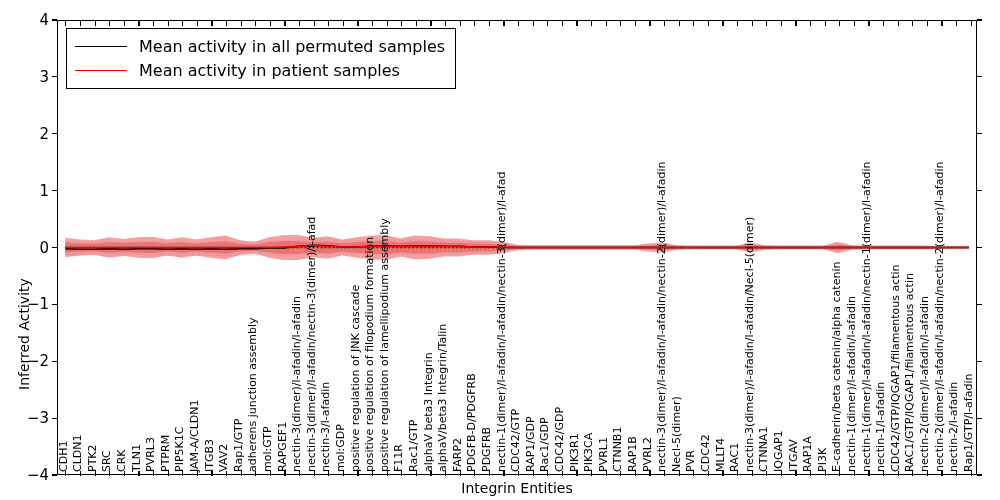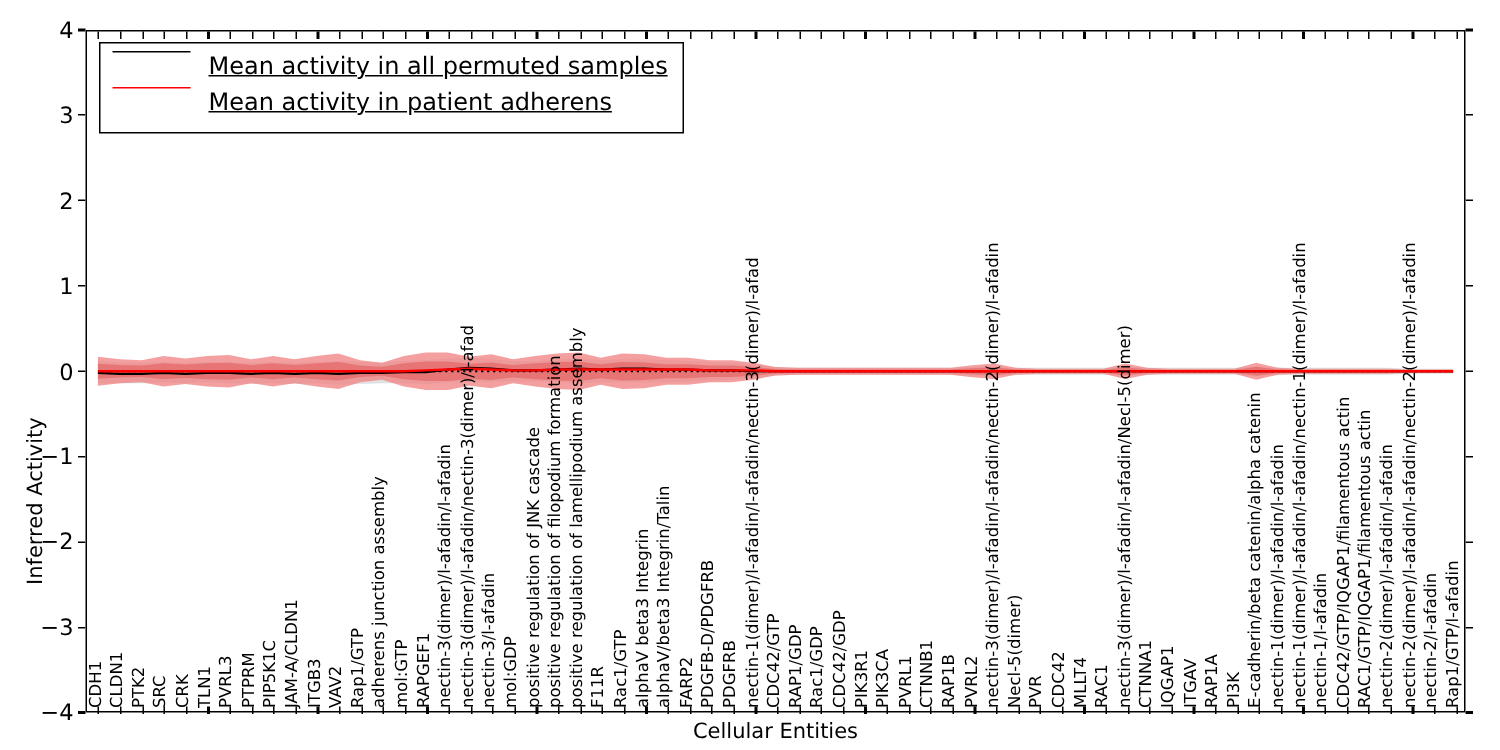--- a/index.html
+++ b/index.html
@@ -43,33 +43,33 @@
     line-height:11px;
   }
   .xtop{position:absolute;top:0;width:1.2px;height:5px;background:#000;}
 
   
   #legend{
     position:absolute;left:66px;top:28px;
     border:1.2px solid #000;background:#fff;
     padding:5px 10px 6px 8px;z-index:40;
   }
-  .legrow{display:flex;align-items:flex-start;height:24px;text-decoration:underline;}
+  .legrow{display:flex;align-items:center;height:24px;}
   .legline{display:inline-block;width:52px;height:0;border-top:1.6px solid #000;margin-right:12px;}
   .legline.red{border-top-color:#ff0000;}
   .legtxt{font-size:16px;color:#000;font-family:"DejaVu Sans",sans-serif;}
 </style>
 </head>
 <body>
 
 <div id="root">
 
 
   <div id="ylabel">Inferred Activity</div>
-  <div id="xlabel">Cellular Entities</div>
+  <div id="xlabel">Integrin Entities</div>
 
   <div id="yticks">
       <div class="ytick" style="top: 20px; right: 951px;">4</div>
       <div style="position: absolute; left: 52px; top: 19.4px; width: 5px; height: 1.2px; background: rgb(0, 0, 0);"></div>
       <div style="position: absolute; left: 977px; top: 19.4px; width: 5px; height: 1.2px; background: rgb(0, 0, 0);"></div>
       <div class="ytick" style="top: 76.875px; right: 951px;">3</div>
       <div style="position: absolute; left: 52px; top: 76.275px; width: 5px; height: 1.2px; background: rgb(0, 0, 0);"></div>
       <div style="position: absolute; left: 977px; top: 76.275px; width: 5px; height: 1.2px; background: rgb(0, 0, 0);"></div>
       <div class="ytick" style="top: 133.75px; right: 951px;">2</div>
       <div style="position: absolute; left: 52px; top: 133.15px; width: 5px; height: 1.2px; background: rgb(0, 0, 0);"></div>
@@ -301,17 +301,17 @@
       <div class="xlab" style="left: 973.898px; top: 461px;">Rap1/GTP/l-afadin</div>
     </div>
 
   <div id="legend">
     <div class="legrow">
       <span class="legline"></span>
       <span class="legtxt">Mean activity in all permuted samples</span>
     </div>
     <div class="legrow">
       <span class="legline red"></span>
-      <span class="legtxt">Mean activity in patient adherens</span>
+      <span class="legtxt">Mean activity in patient samples</span>
     </div>
   </div>
 
 </div>
 
 </body></html>

